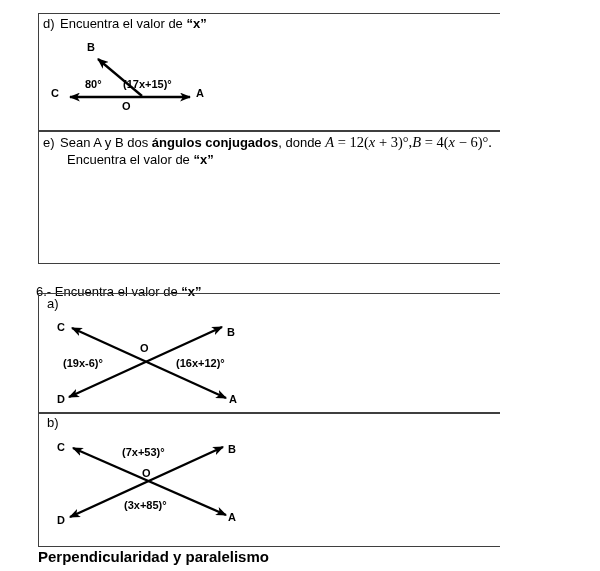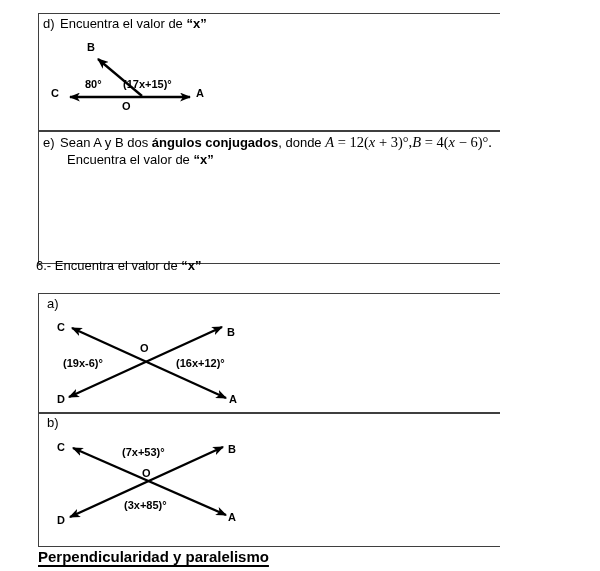--- a/index.html
+++ b/index.html
@@ -34,21 +34,20 @@
   .bold { font-weight: bold; }
   .formula {
     font-family: "Liberation Serif", serif;
     font-size: 14.5px;
   }
   .formula .v { font-style: italic; }
   .footer-heading {
     position: absolute;
     font-size: 15px;
     font-weight: bold;
-    text-decoration: underline;
     text-decoration-thickness: 1.5px;
     text-underline-offset: 3px;
     white-space: nowrap;
   }
   svg.diagram { position: absolute; overflow: visible; }
   svg.diagram text {
     font-family: "Liberation Sans", sans-serif;
     font-weight: bold;
     font-size: 11px;
     fill: var(--ink-c, #000000);
@@ -86,21 +85,21 @@
     <text x="122" y="110">O</text>
     <text x="85" y="88">80°</text>
     <text x="123" y="88">(17x+15)°</text>
   </svg>
 
   <div class="txt" style="left:43px; top:134px;">
     <div><span class="lbl">e)</span><span>Sean A y B dos</span> <span class="bold">ángulos conjugados</span><span>, donde</span> <span class="formula"><span class="v">A</span><span> = 12(</span><span class="v">x</span><span> + 3)°,</span><span class="v">B</span><span> = 4(</span><span class="v">x</span><span> − 6)°.</span></span></div>
     <div class="indent"><span>Encuentra el valor de</span> <span class="bold">“x”</span></div>
   </div>
 
-  <div class="txt" style="left:36px; top:257px;"><span>6.-</span> <span>Encuentra el valor de</span> <span class="bold">“x”</span></div>
+  <div class="txt" style="left:36px; top:283px;"><span>6.-</span> <span>Encuentra el valor de</span> <span class="bold">“x”</span></div>
 
   <div class="tbl" style="left:38px; top:293px; width:528px; height:254px;"></div>
   <div class="divider" style="left:38px; top:412px; width:528px;"></div>
 
   <div class="txt" style="left:47px; top:295px;">a)</div>
 
   <svg class="diagram" style="left:38px; top:293px;" width="528" height="119" viewBox="38 293 528 119">
     <line x1="72" y1="328" x2="226" y2="398" marker-start="url(#as)" marker-end="url(#ae)"></line>
     <line x1="69" y1="397" x2="222" y2="327" marker-start="url(#as)" marker-end="url(#ae)"></line>
     <text x="57" y="331">C</text>

